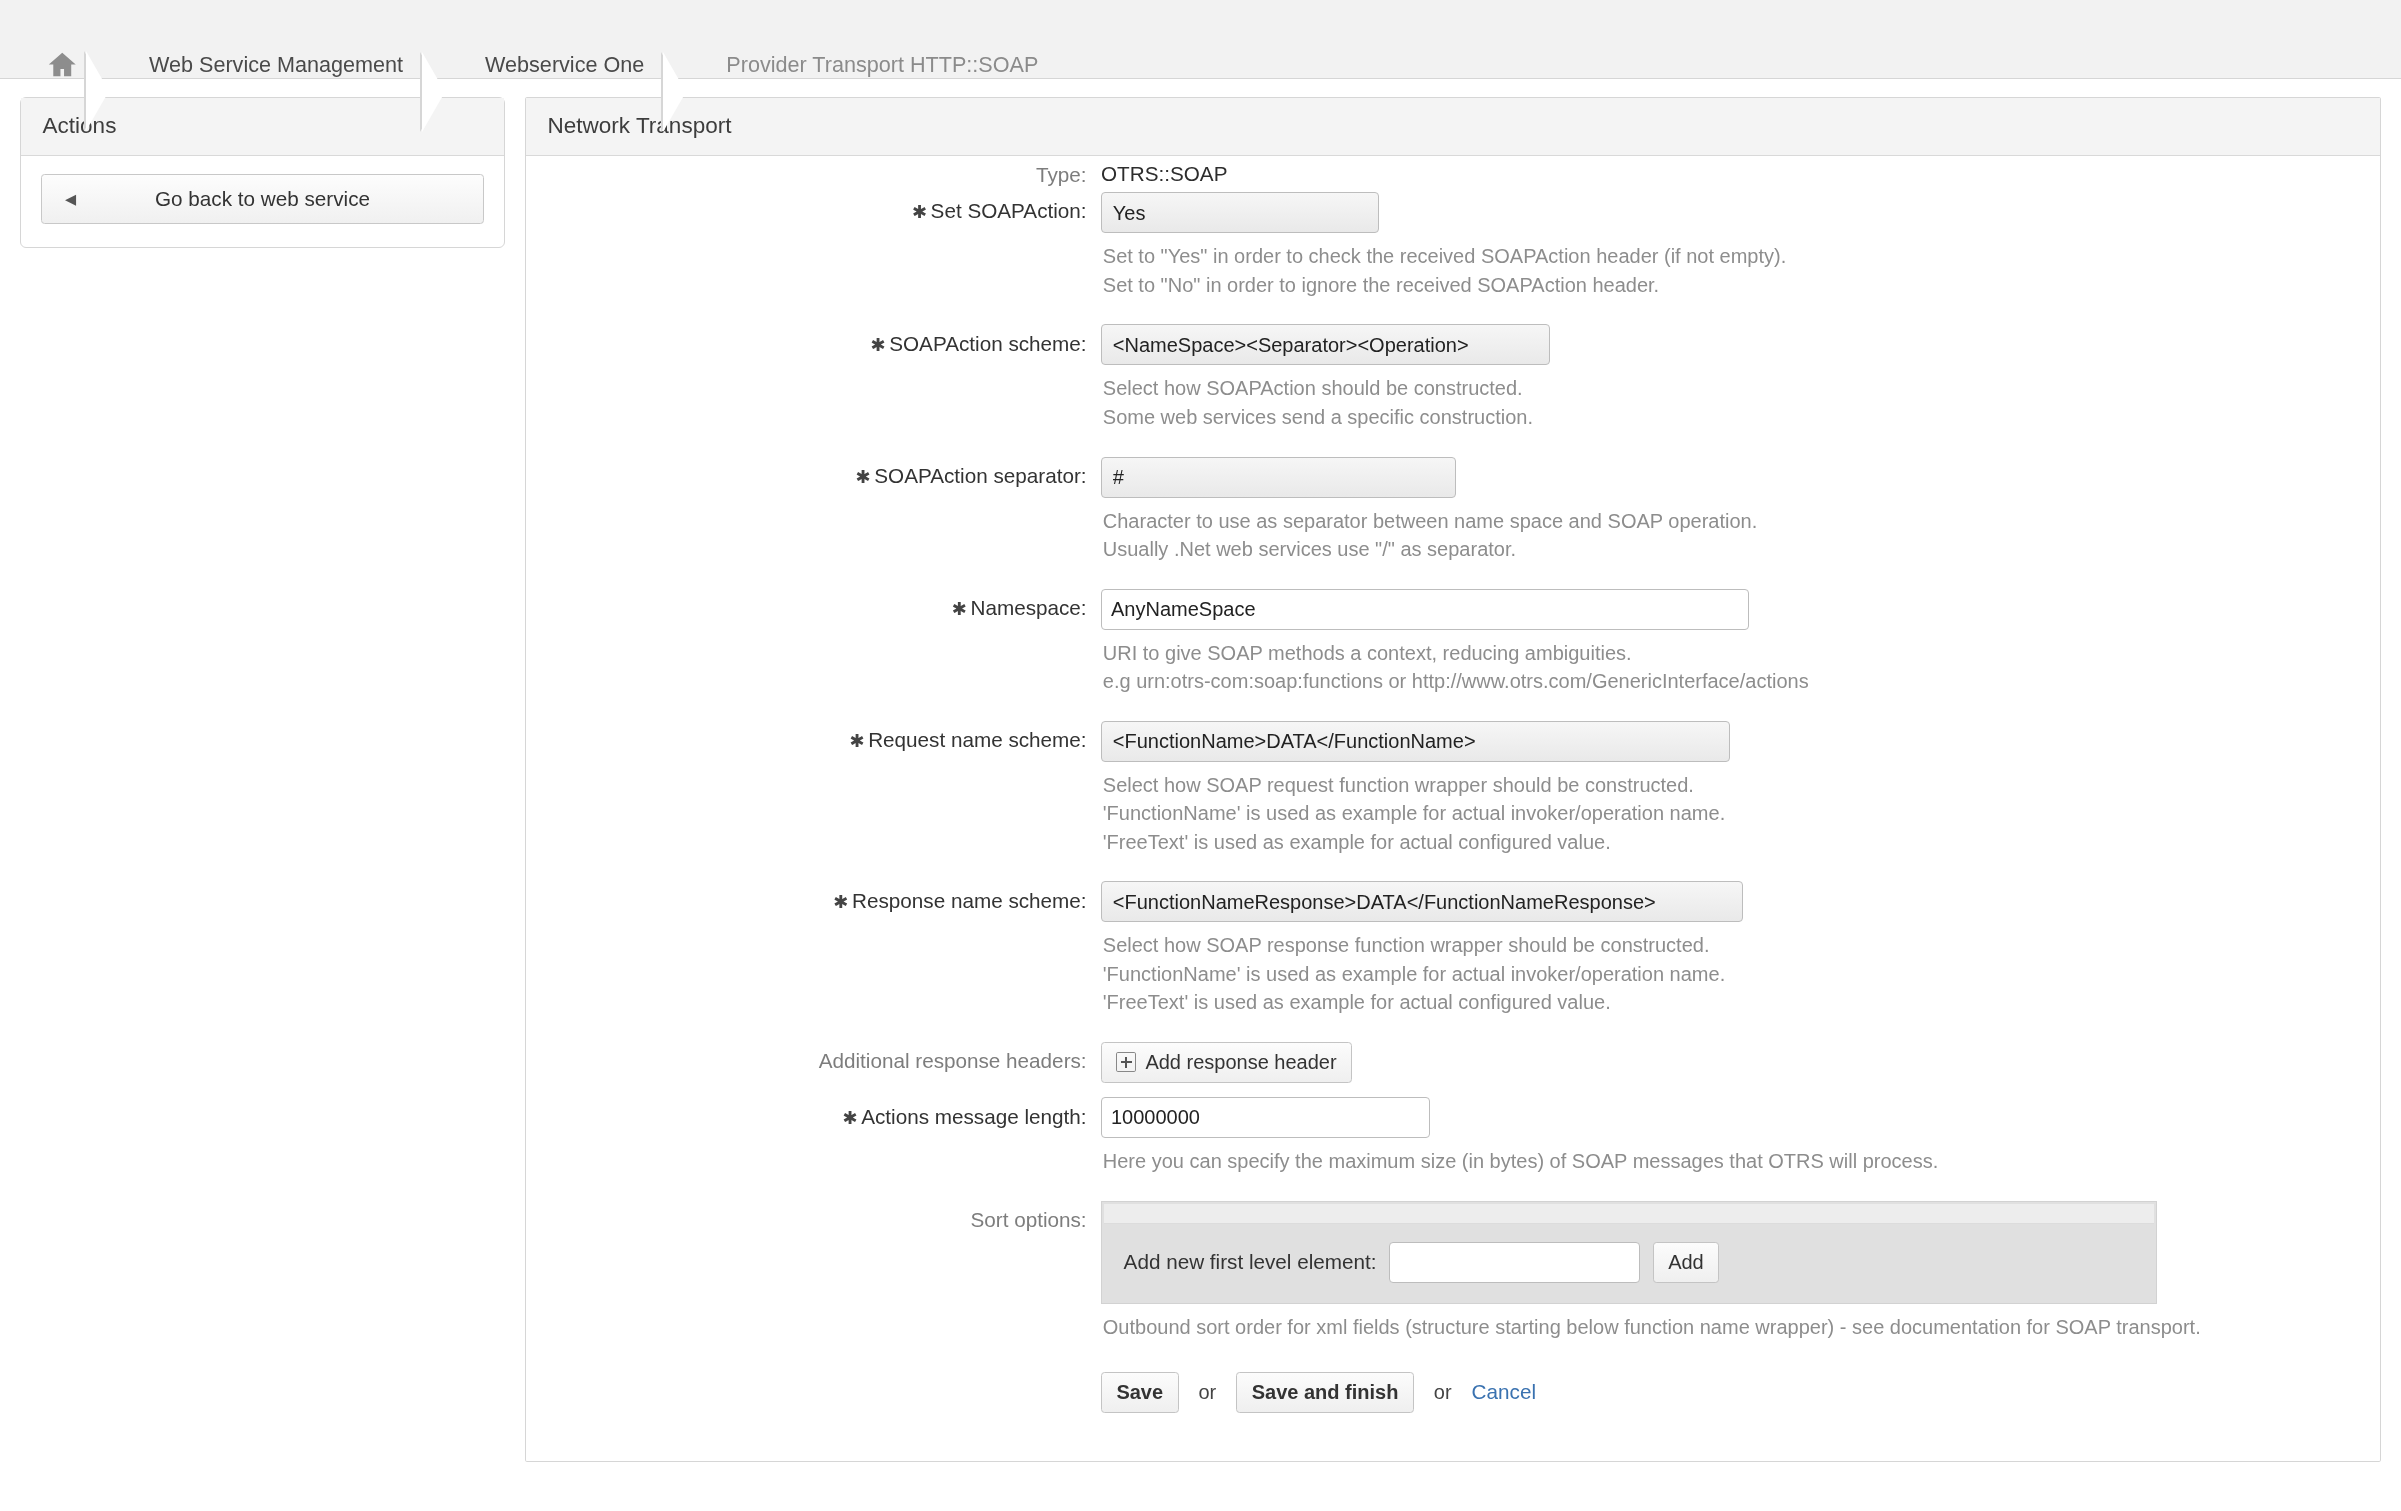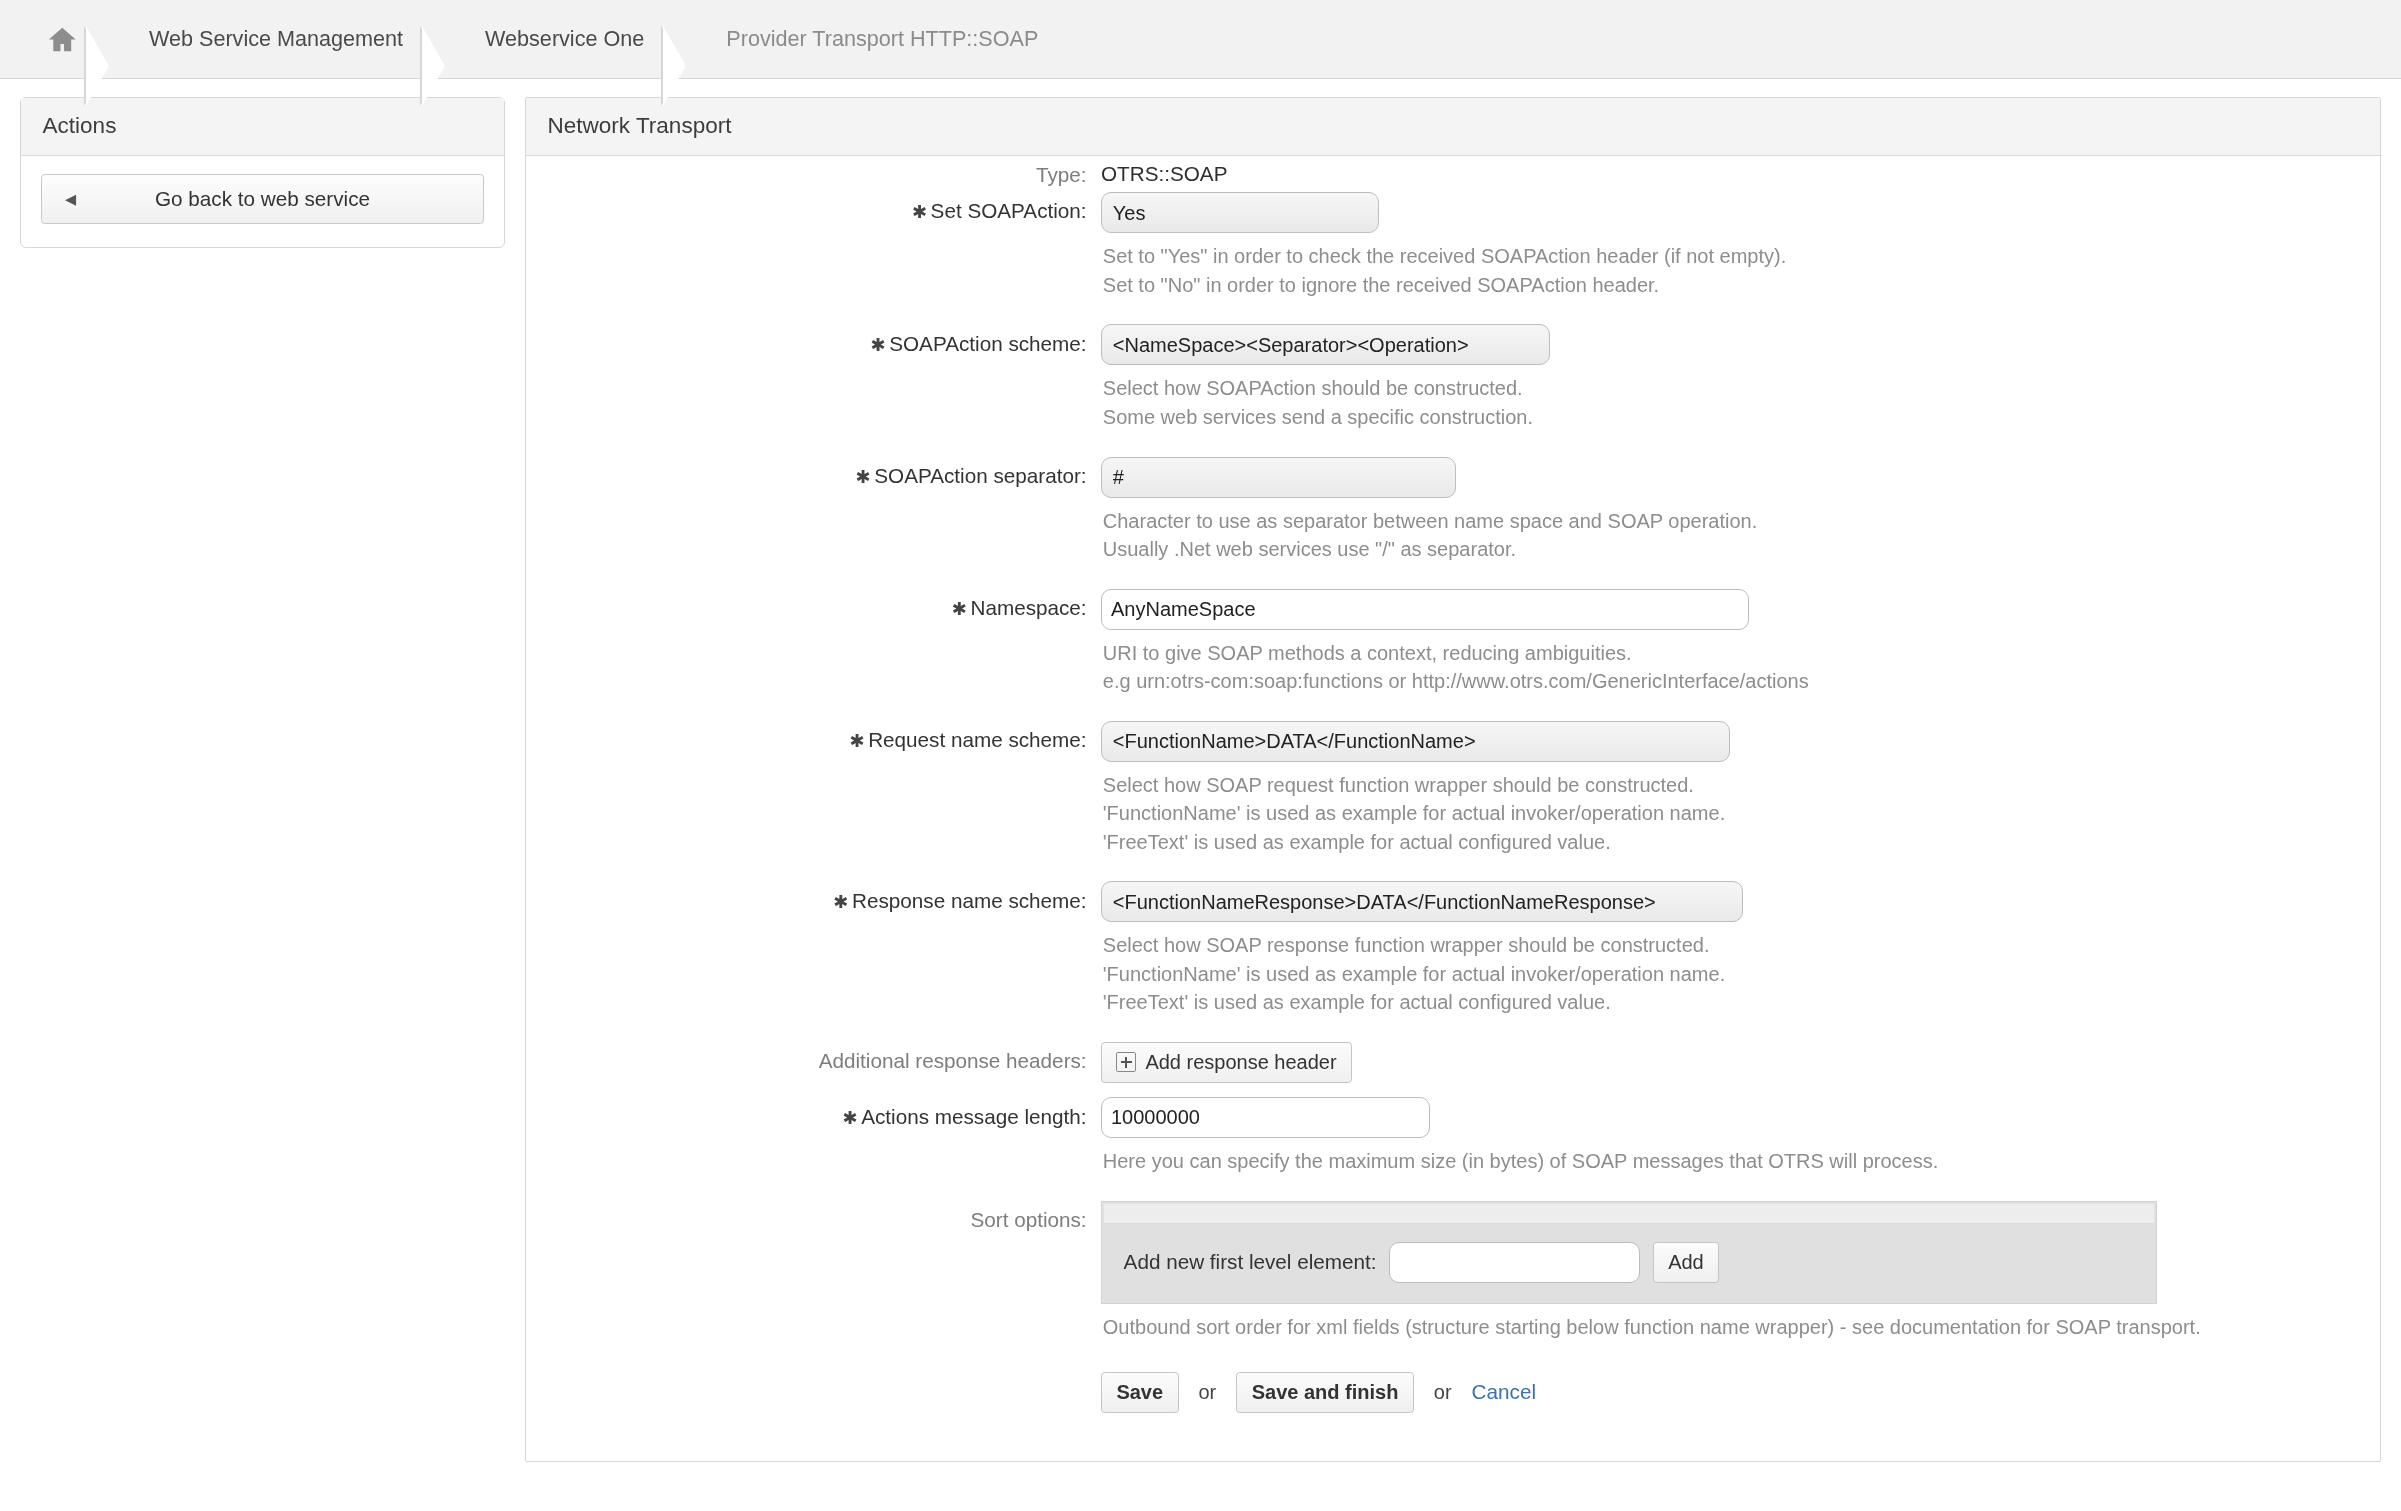--- a/index.html
+++ b/index.html
@@ -15,21 +15,21 @@
     font-size: 20.7px;
     color: #333;
   }
 
   
   .breadcrumb {
     height: 79px;
     background: #f2f2f2;
     border-bottom: 0.9px solid #d6d6d6;
     display: flex;
-    align-items: center;
+    align-items: flex-end;
   }
   .crumb {
     display: flex;
     align-items: center;
     position: relative;
     padding: 0 41px 0 41px;
     color: #4a4a4a;
     font-size: 21.6px;
     white-space: nowrap;
   }
@@ -136,21 +136,21 @@
     color: #2d2d2d;
     padding-top: 6.3px;
   }
 
   select, input.txt {
     font-family: "Liberation Sans", sans-serif;
     font-size: 20px;
     color: #222;
     height: 41px;
     border: 0.9px solid #bdbdbd;
-    border-radius: 10px;
+    border-radius: 4px;
     padding: 0 9px;
     background: #ffffff;
   }
   select {
     background: linear-gradient(#f6f6f6, #e9e9e9);
     -webkit-appearance: none;
     appearance: none;
     padding: 0 10.8px;
   }
   .sel-wrap { display: inline-block; }

